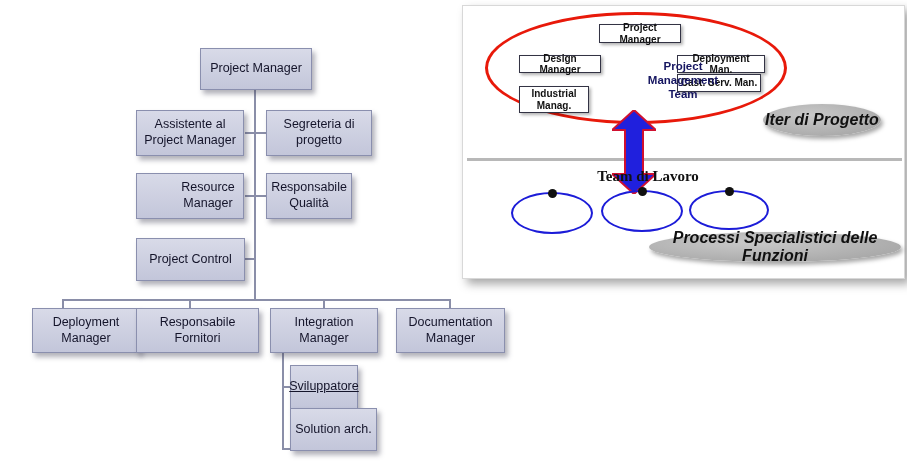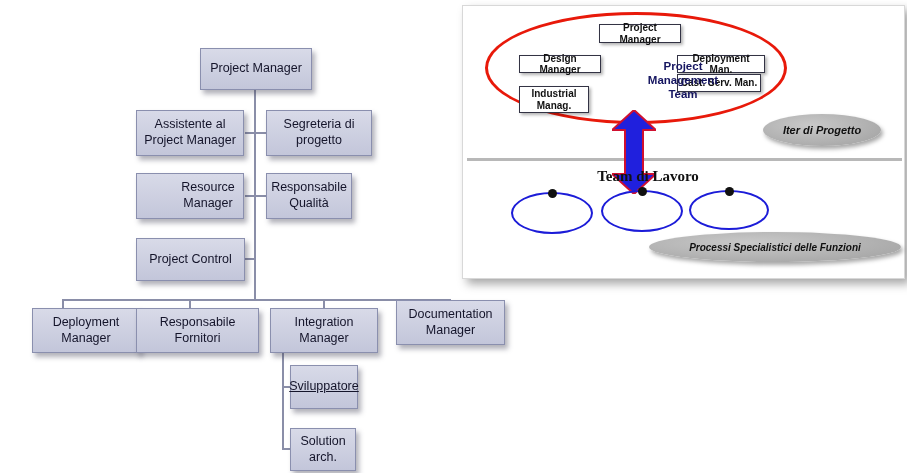--- a/index.html
+++ b/index.html
@@ -25,23 +25,23 @@
 
   .n-pm        { left:200px; top:48px;  width:112px; height:42px; }
   .n-assist    { left:136px; top:110px; width:108px; height:46px; }
   .n-segr      { left:266px; top:110px; width:106px; height:46px; }
   .n-resource  { left:136px; top:173px; width:108px; height:46px;padding-left:40px; }
   .n-qualita   { left:266px; top:173px; width:86px; height:46px; }
   .n-control   { left:136px; top:238px; width:109px; height:43px; }
   .n-deploy    { left:10px;  top:308px; width:108px; height:45px;margin-left:22px; }
   .n-fornitori { left:136px; top:308px; width:123px; height:45px; }
   .n-integr    { left:270px; top:308px; width:108px; height:45px; }
-  .n-docum     { left:396px; top:300px; width:109px; height:45px; }
+  .n-docum     { left:396px; top:308px; width:109px; height:45px; }
   .n-svil      { left:290px; top:365px; width:68px;  height:44px;text-decoration:underline; }
-  .n-solarch   { left:290px; top:428px; width:66px;  height:43px; }
+  .n-solarch   { left:290px; top:408px; width:87px;  height:43px; }
 
   .l-trunk   { left:254px; top:90px;  width:2px;   height:210px; }
   .l-h       { left:63px;  top:299px; width:388px; height:2px; }
   .l-s1      { left:62px;  top:299px; width:2px;   height:10px; }
   .l-s2      { left:189px; top:299px; width:2px;   height:10px; }
   .l-s3      { left:323px; top:299px; width:2px;   height:10px; }
   .l-s4      { left:449px; top:299px; width:2px;   height:10px; }
   .l-r1l     { left:245px; top:132px; width:10px;  height:2px; }
   .l-r1r     { left:256px; top:132px; width:10px;  height:2px; }
   .l-r2l     { left:245px; top:195px; width:10px;  height:2px; }
@@ -77,22 +77,22 @@
     position:absolute; left:134px; top:54px; width:84px;
     text-align:center; font-size:11.5px; font-weight:bold; color:#151560; line-height:1.2;margin-left:44px;
   }
   .badge {
     position:absolute; border-radius:50%;
     background:radial-gradient(ellipse at 40% 35%, #c9c9c9, var(--badge_gray,#9f9f9f));
     display:flex; align-items:center; justify-content:center; text-align:center;
     font-style:italic; font-weight:bold; color:#101010;
     box-shadow:2px 3px 4px rgba(0,0,0,.35);
   }
-  .badge-iter     { left:300px; top:108px; width:118px; height:32px; font-size:11px;text-align:right; }
-  .badge-processi { left:186px; top:226px; width:252px; height:30px; font-size:10px; }
+  .badge-iter     { left:300px; top:98px; width:118px; height:32px; font-size:16px;text-align:right; }
+  .badge-processi { left:186px; top:226px; width:252px; height:30px; font-size:16px; }
   .iline { position:absolute; left:4px; top:152px; width:435px; height:3px; background:#b8b8b8; }
   .arrow-wrap { position:absolute; left:149px; top:104px; width:44px; height:84px; }
   .team-lavoro {
     position:absolute; left:118px; top:162px; width:134px; text-align:center;
     font-family:"Liberation Serif", serif; font-weight:bold; font-size:15px; color:#111111;
   }
   .blue-ellipse { position:absolute; border:2px solid var(--blue_ellipse,#1c1cd8); border-radius:50%; }
   .be1 { left:48px;  top:186px; width:82px; height:42px; }
   .be2 { left:138px; top:184px; width:82px; height:42px; }
   .be3 { left:226px; top:184px; width:80px; height:40px; }

